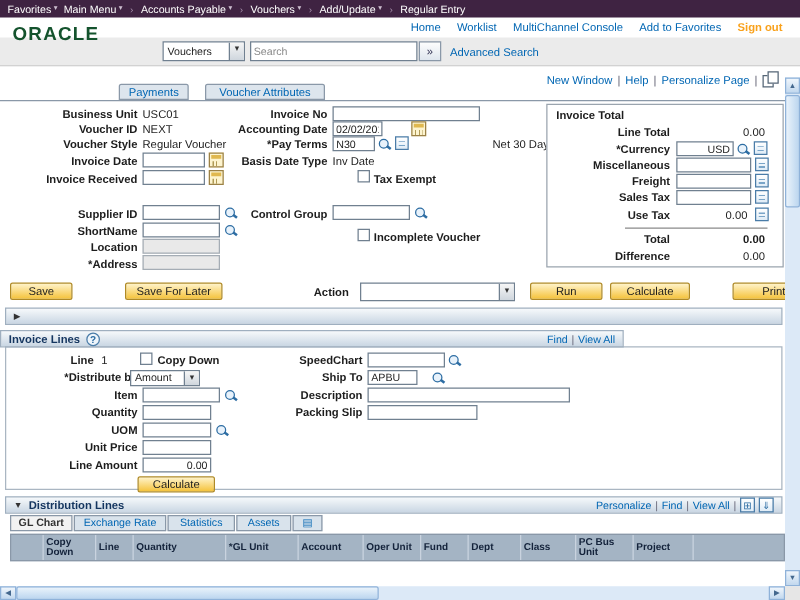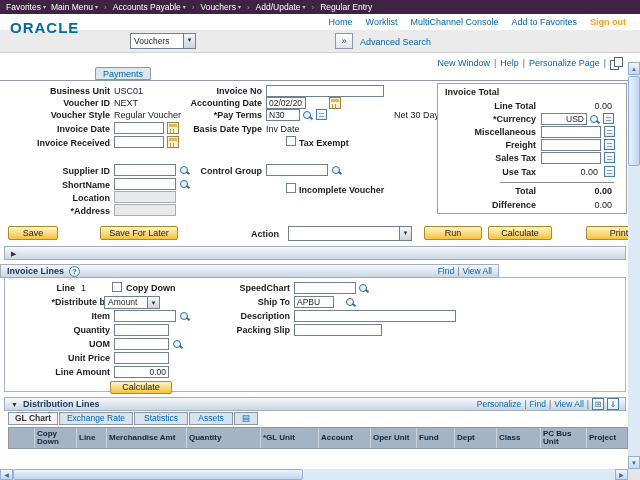--- a/index.html
+++ b/index.html
@@ -5,22 +5,22 @@
   *{margin:0;padding:0;box-sizing:border-box}
   html,body{background:#888}
   #screen{position:relative;width:640px;height:480px;margin:0 auto;background:#fff;overflow:hidden;
           font-family:"Liberation Sans",sans-serif;font-size:9px;color:#1d1d1d}
   .topbar{position:absolute;left:0;top:0;width:640px;height:14px;background:#3f2342;display:flex;
           align-items:center;gap:5px;padding:0 6px;color:#fff;font-size:8.5px;white-space:nowrap}
   .tb-item{display:flex;align-items:center;gap:2px;cursor:pointer}
   .car{font-size:6px;color:#cdbfd0;line-height:1}
   .tb-sep{color:#a893ad;font-size:8px;margin:0 1px}
   .band{position:absolute;left:0;top:30px;width:640px;height:23px;background:#ebebeb;border-bottom:1px solid #d2d2d2}
-  .brand{position:absolute;left:10px;top:19px;font-size:15px;font-weight:bold;color:#0369a1;letter-spacing:1px}
-  .hdr-links{position:absolute;top:17px;right:14px;display:flex;align-items:center;gap:13px;font-size:9px}
+  .brand{position:absolute;left:10px;top:19px;font-size:15px;font-weight:bold;color:#14532d;letter-spacing:1px}
+  .hdr-links{position:absolute;top:17px;right:14px;display:flex;align-items:flex-end;gap:13px;font-size:9px}
   .link{color:#0066b3;text-decoration:none;cursor:pointer}
   .signout{color:#f9a11b;font-weight:bold}
   .psep{color:#667}
   .inp{position:absolute;height:12px;border:1px solid #708090;background:#fff;font-family:inherit;
        font-size:8.5px;padding:0 2px;color:#1d1d1d}
   .inp.dis{background:#e9e9e9;border-color:#a5adb5}
   .inp.num{text-align:right}
   input::placeholder{color:#8a8a8a}
   .sel{position:absolute;height:13px;border:1px solid #708090;background:#fff;font-size:8.5px;
        line-height:11px;padding:0 14px 0 3px;white-space:nowrap;overflow:hidden;cursor:pointer}
@@ -114,37 +114,39 @@
   <div class="hdr-links">
     <a class="link">Home</a>
     <a class="link">Worklist</a>
     <a class="link">MultiChannel Console</a>
     <a class="link">Add to Favorites</a>
     <a class="link signout">Sign out</a>
   </div>
   <div class="sel" style="left:130px;top:33px;width:66px;height:16px;line-height:14px">
     <span>Vouchers</span>
   </div>
+  <input class="inp" style="left: 200px; top: 33px; width: 134px; height: 16px;" placeholder="Search">
   <div class="go">
     <span>»</span>
   </div>
   <a class="link" style="position:absolute;left:360px;top:37px">Advanced Search</a>
 
   <div class="hdr-links" style="top:57px;right:18px;gap:4px">
     <a class="link">New Window</a>
     <span class="psep">|</span>
     <a class="link">Help</a>
     <span class="psep">|</span>
     <a class="link">Personalize Page</a>
     <span class="psep">|</span>
     <span class="copyico"></span>
   </div>
 
   <div class="tabline"></div>
   <div class="tab" style="left:95px;width:56px">Payments</div>
+  <div class="tab" style="left:164px;width:96px">Voucher Attributes</div>
 
   <div class="lbl" style="left:20px;top:86px;width:90px">Business Unit</div>
   <div class="txt" style="left:114px;top:86px">USC01</div>
   <div class="lbl" style="left:20px;top:98px;width:90px">Voucher ID</div>
   <div class="txt" style="left:114px;top:98px">NEXT</div>
   <div class="lbl" style="left:20px;top:110px;width:90px">Voucher Style</div>
   <div class="txt" style="left:114px;top:110px">Regular Voucher</div>
   <div class="lbl" style="left:20px;top:124px;width:90px">Invoice Date</div>
   <input class="inp" style="left: 114px; top: 122px; width: 50px;" value="">
   <span class="cal" style="left:167px;top:122px"></span>
@@ -281,21 +283,20 @@
   <div class="gtab active" style="left:8px;width:50px">GL Chart</div>
   <div class="gtab" style="left:59px;width:74px">Exchange Rate</div>
   <div class="gtab" style="left:134px;width:54px">Statistics</div>
   <div class="gtab" style="left:189px;width:44px">Assets</div>
   <div class="gtab" style="left:234px;width:24px">▤</div>
 
   <div class="ghead">
     <div class="gh" style="width:26px"></div>
     <div class="gh" style="width:42px">Copy Down</div>
     <div class="gh" style="width:30px">Line</div>
-    <div class="gh" style="width:80px">Merchandise Amt</div>
     <div class="gh" style="width:74px">Quantity</div>
     <div class="gh" style="width:58px">*GL Unit</div>
     <div class="gh" style="width:52px">Account</div>
     <div class="gh" style="width:46px">Oper Unit</div>
     <div class="gh" style="width:38px">Fund</div>
     <div class="gh" style="width:42px">Dept</div>
     <div class="gh" style="width:44px">Class</div>
     <div class="gh" style="width:46px">PC Bus Unit</div>
     <div class="gh" style="width:48px">Project</div>
   </div>

